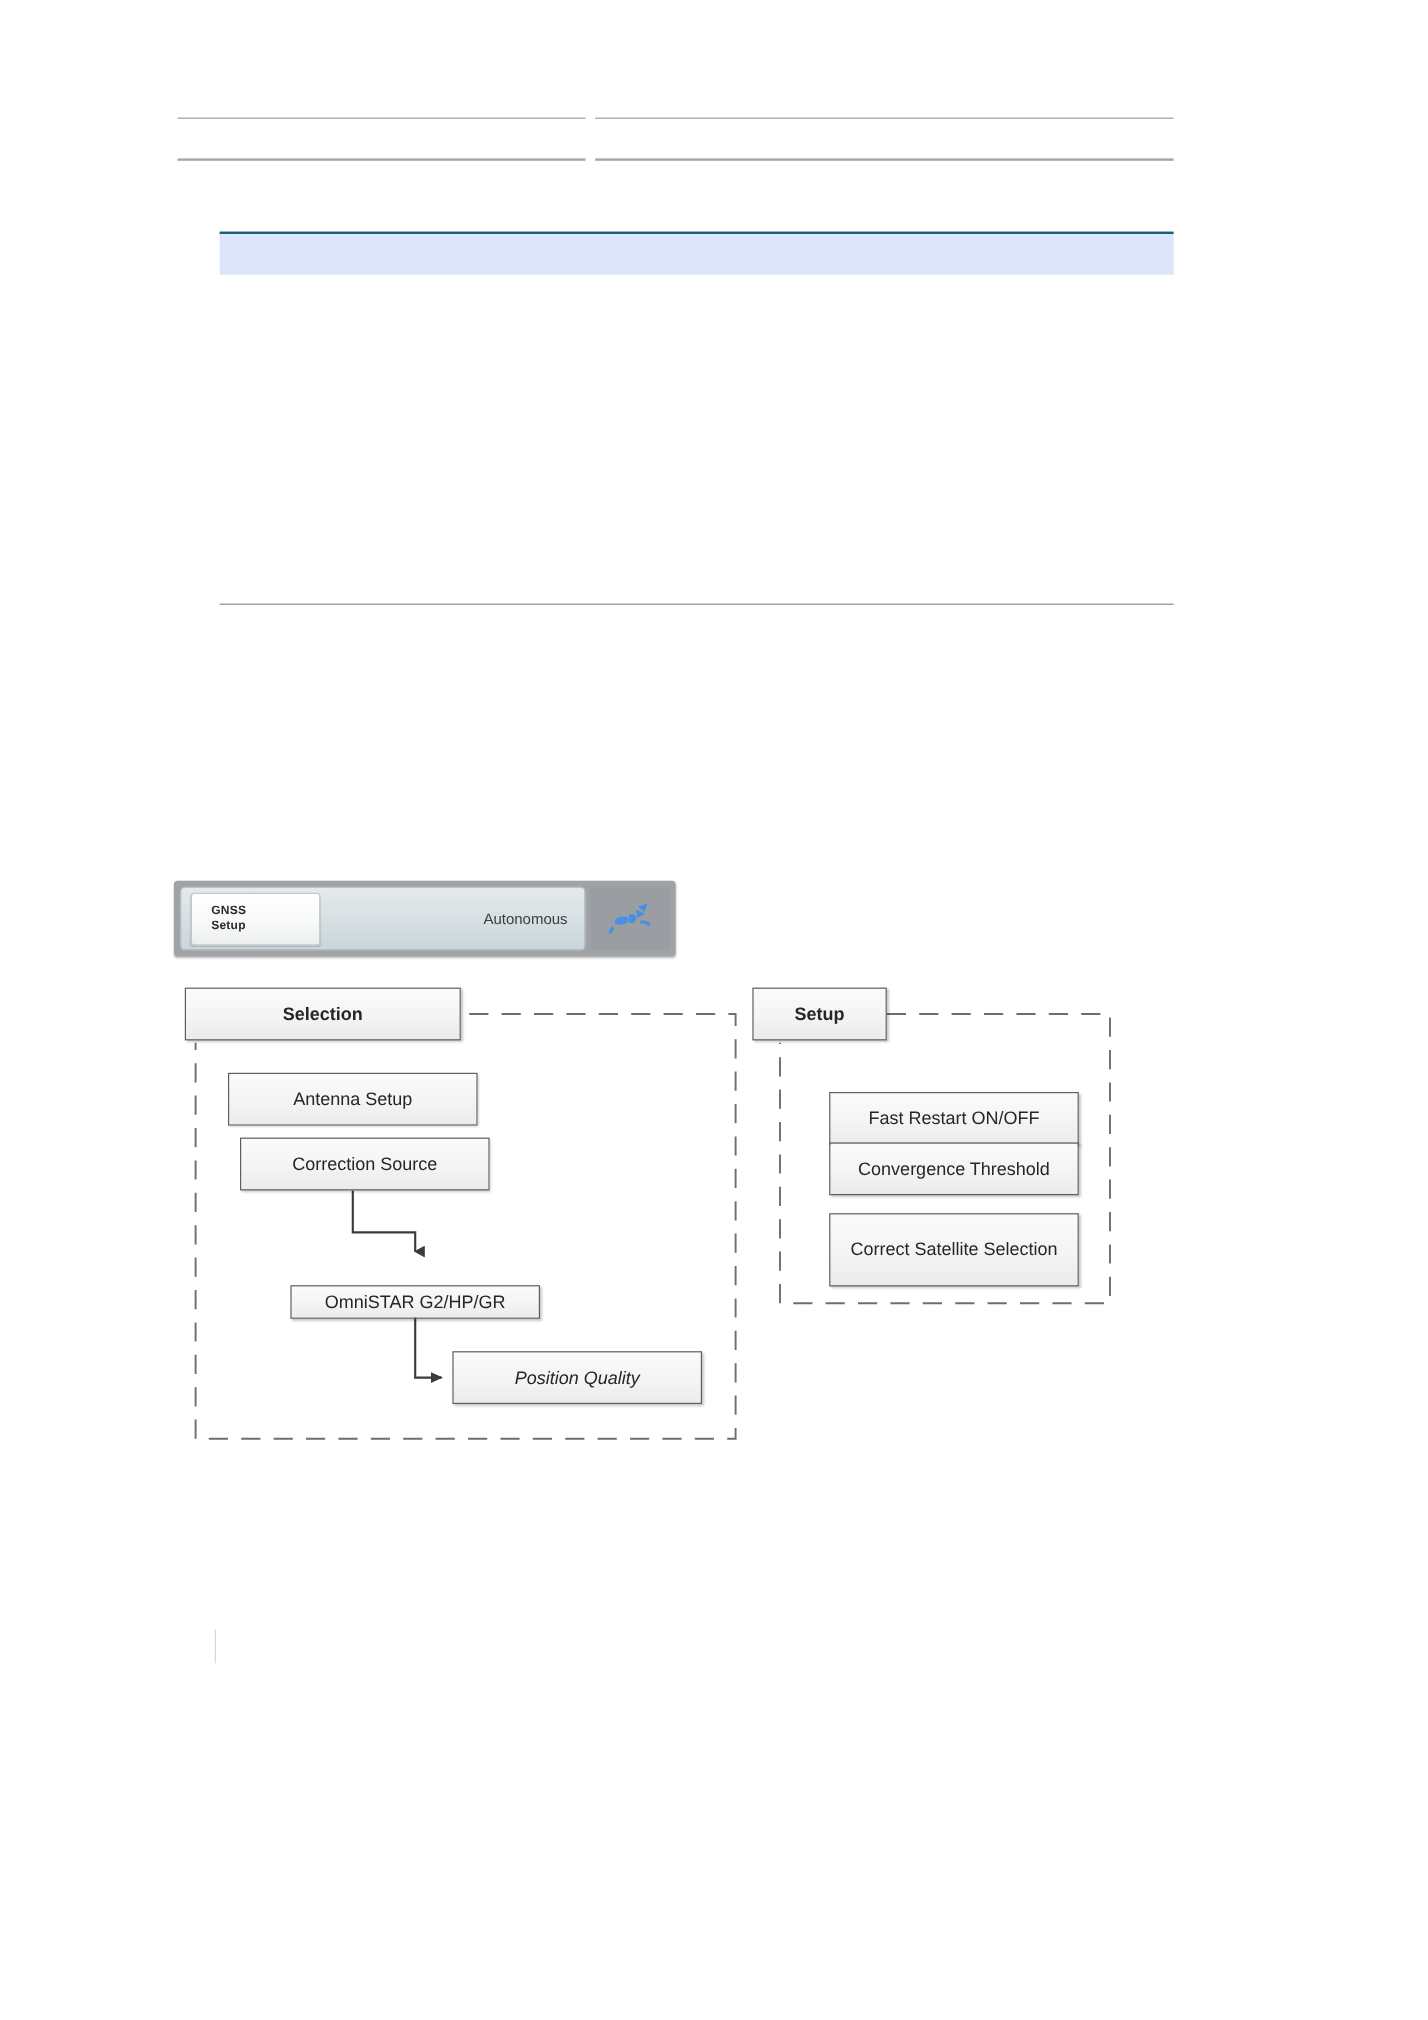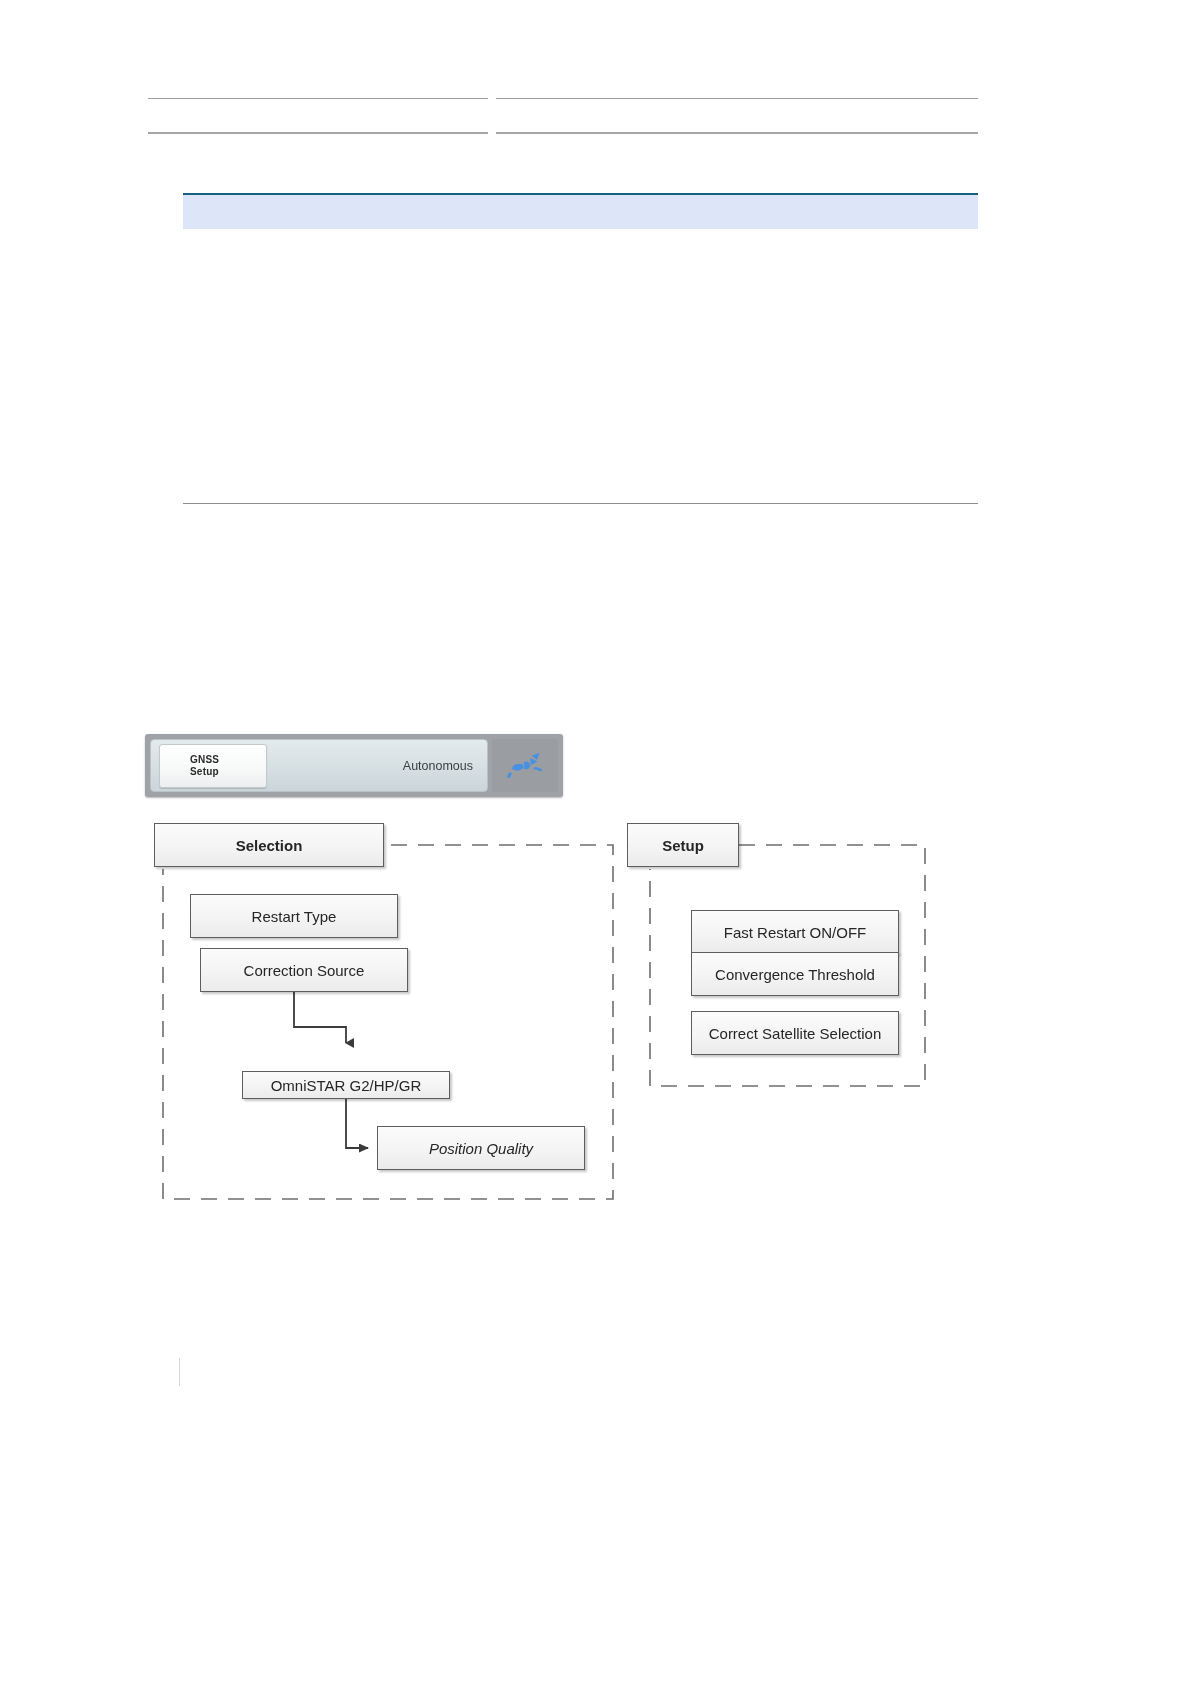--- a/index.html
+++ b/index.html
@@ -123,21 +123,21 @@
     margin-left: 8px;
     width: 108px;
     height: 44px;
     background: linear-gradient(180deg, #ffffff 0%, #f7f8f8 60%, #eceeef 100%);
     border: 1px solid #c3c8cb;
     border-radius: 3px;
     box-sizing: border-box;
     display: flex;
     flex-direction: column;
     justify-content: center;
-    padding-left: 30px;
+    padding-left: 16px;
     box-shadow: 0 1px 1px rgba(0,0,0,0.15);
   }
   .gnss-setup-line {
     font-size: 10px;
     font-weight: bold;
     line-height: 12px;
     color: #2a2a2a;
     letter-spacing: 0.2px;
   }
   #gnss-mode-label {
@@ -190,21 +190,21 @@
 
   #node-selection        { left: 154px; top: 823px;  width: 230px; height: 44px; }
   #node-antenna-type     { left: 190px; top: 894px;  width: 208px; height: 44px; }
   #node-correction-source{ left: 190px; top: 948px;  width: 208px; height: 44px; margin-left: 10px; }
   #node-omnistar         { left: 242px; top: 1051px; width: 208px; height: 28px; margin-top: 20px; }
   #node-position-quality { left: 377px; top: 1126px; width: 208px; height: 44px; font-style: italic; }
 
   #node-setup            { left: 627px; top: 823px;  width: 112px; height: 44px; }
   #node-fast-restart     { left: 691px; top: 894px;  width: 208px; height: 44px; margin-top: 16px; }
   #node-convergence      { left: 691px; top: 952px;  width: 208px; height: 44px; }
-  #node-correct-satellite{ left: 691px; top: 1011px; width: 208px; height: 44px; }
+  #node-correct-satellite{ left: 691px; top: 1011px; width: 208px; height: 61px; }
 
   
   #margin-mark {
     position: absolute;
     left: 179px;
     top: 1358px;
     width: 1px;
     height: 28px;
     background: #d8d8d8;
   }
@@ -285,21 +285,21 @@
       <path d="M 346 1095 L 346 1148 L 368 1148" fill="none" stroke="#3b3b3b" stroke-width="1.8" marker-end="url(#arrowhead-right)"></path>
     </g>
   </svg>
 </div>
 
 <div class="flow-node header-node" id="node-selection">
   <span>Selection</span>
 </div>
 
 <div class="flow-node" id="node-antenna-type">
-  <span>Restart Type</span>
+  <span>Antenna Setup</span>
 </div>
 
 <div class="flow-node" id="node-correction-source">
   <span>Correction Source</span>
 </div>
 
 <div class="flow-node" id="node-omnistar">
   <span>OmniSTAR G2/HP/GR</span>
 </div>
 

